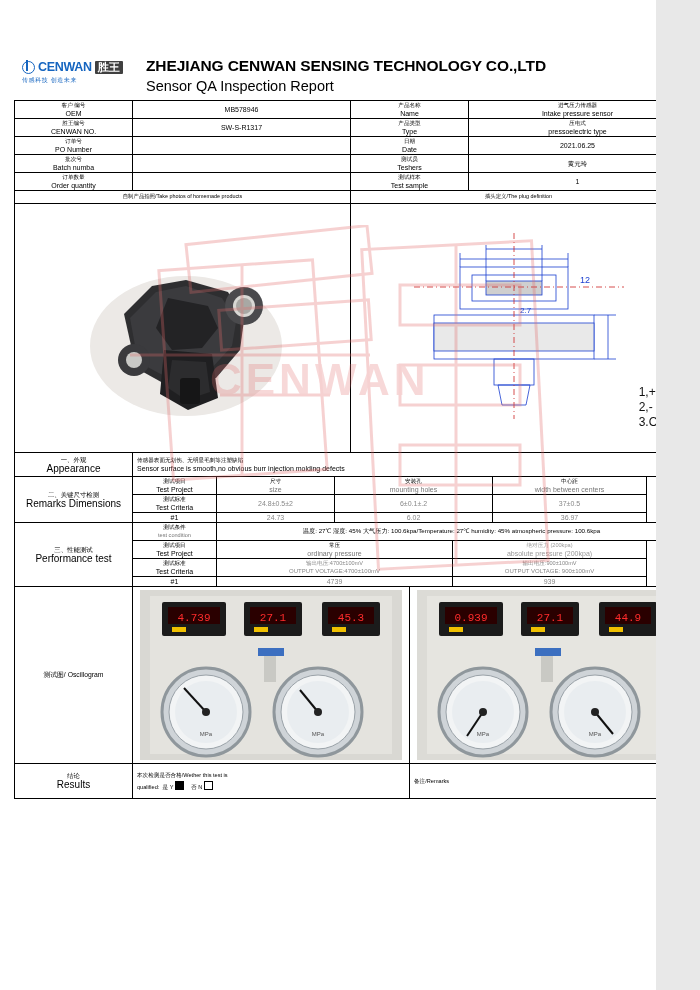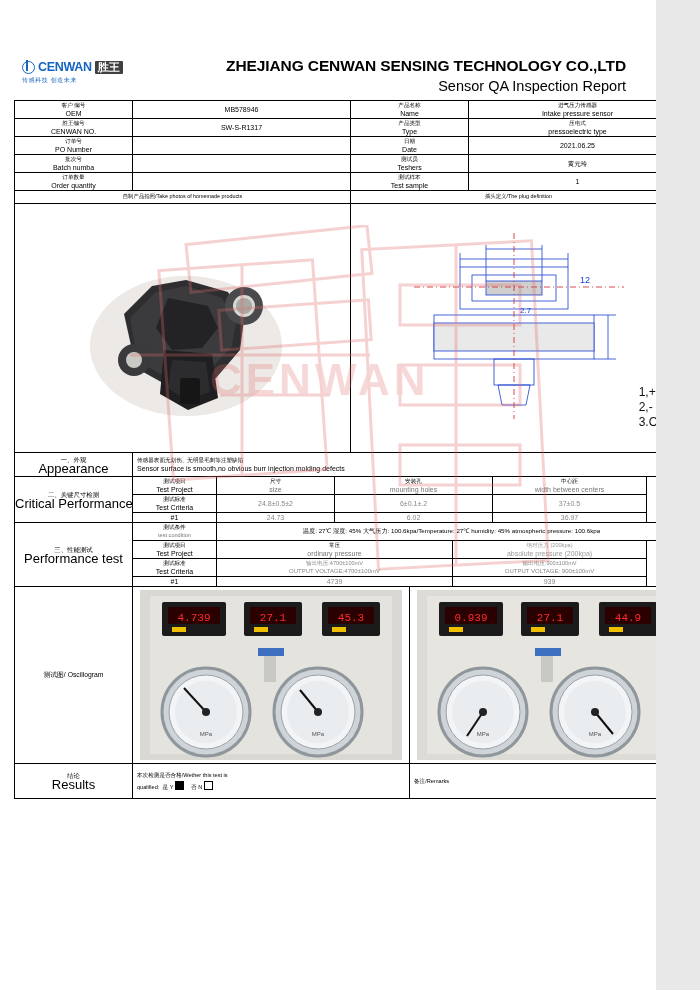--- a/index.html
+++ b/index.html
@@ -62,21 +62,21 @@
   }
   .logo-sub {
     font-size: 6px;
     color: #1565c0;
     letter-spacing: 0.6px;
     margin-top: 2px;
     white-space: nowrap;
   }
   .title-box {
     flex: 1;
-    text-align: right;
+    text-align: left;
   }
   .title-main {
     font-size: 15.5px;
     font-weight: bold;
     color: #000;
     letter-spacing: -0.1px;
     line-height: 20px;
   }
   .title-sub {
     font-size: 14.5px;
@@ -121,21 +121,21 @@
   }
   .tiny {
     font-size: 5.4px;
     line-height: 7.5px;
   }
   .sec-lbl {
     text-align: center;
     padding: 3px 2px;
   }
   .sec-lbl .cn { font-size: 6.4px; line-height: 9px;}
-  .sec-lbl .en { font-size: 13px; line-height: 10px;}
+  .sec-lbl .en { font-size: 10px; line-height: 10px;}
   .center { text-align: center; }
   .left { text-align: left; padding-left: 4px;}
   
   .photo-cell {
     height: 248px;
     position: relative;
     overflow: hidden;
     margin-top: 9px;
   }
   
@@ -372,21 +372,21 @@
         <col style="width:84px;">
         <col style="width:118px;">
         <col style="width:158px;">
         <col style="width:154px;">
         <col style="width:40px;">
       </colgroup>
       <tbody>
         <tr>
           <td rowspan="3" class="sec-lbl">
             <span class="cn">二、关键尺寸检测</span>
-            <span class="en">Critical Performance</span>
+            <span class="en">Remarks Dimensions</span>
           </td>
           <td class="lbl">
             <span class="cn">测试项目</span>
             <span class="en">Test Project</span>
           </td>
           <td class="lbl">
             <span class="cn">尺寸</span>
             <span class="en" style="color:#777;">size</span>
           </td>
           <td class="lbl">

